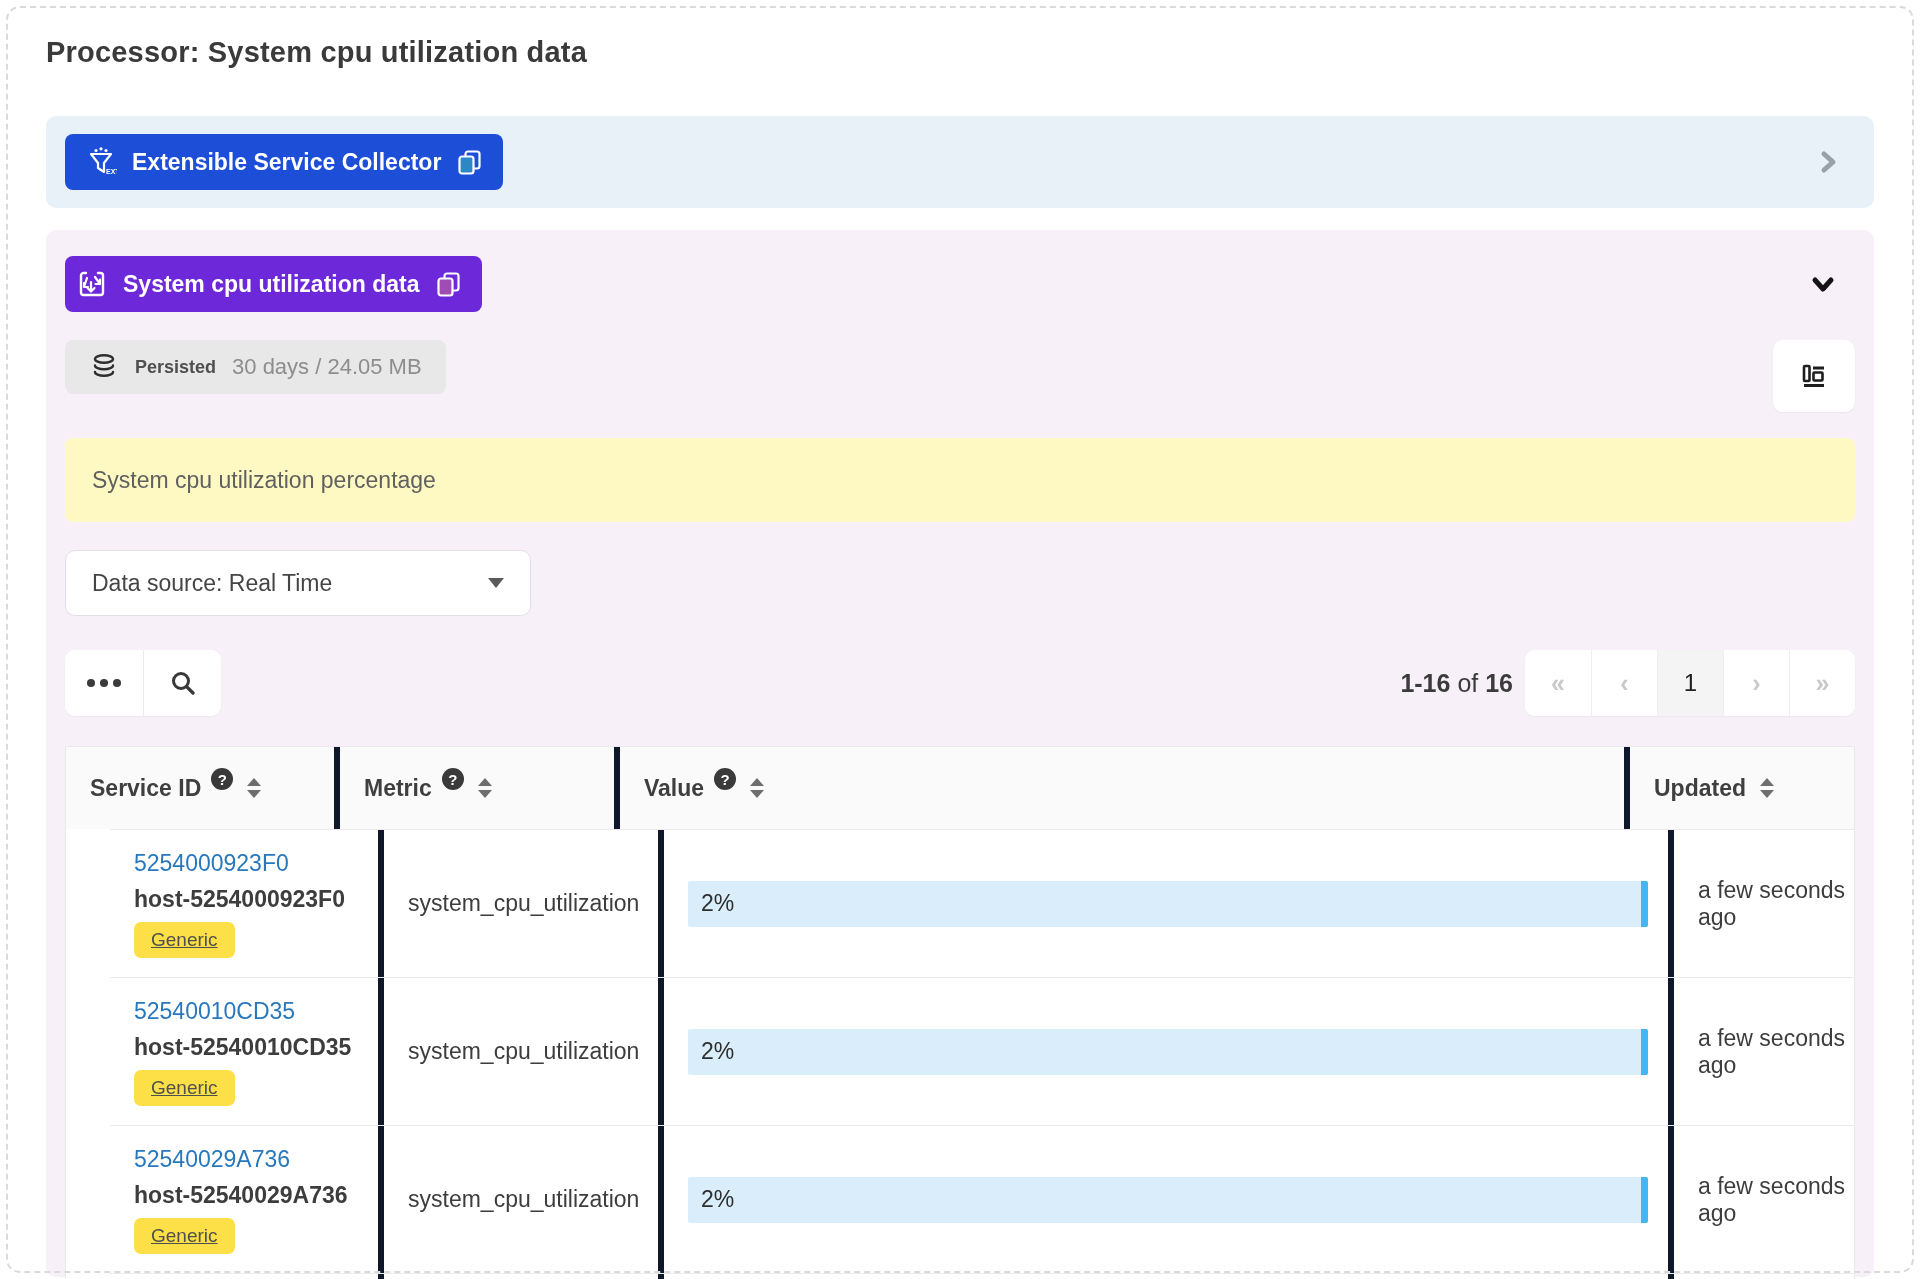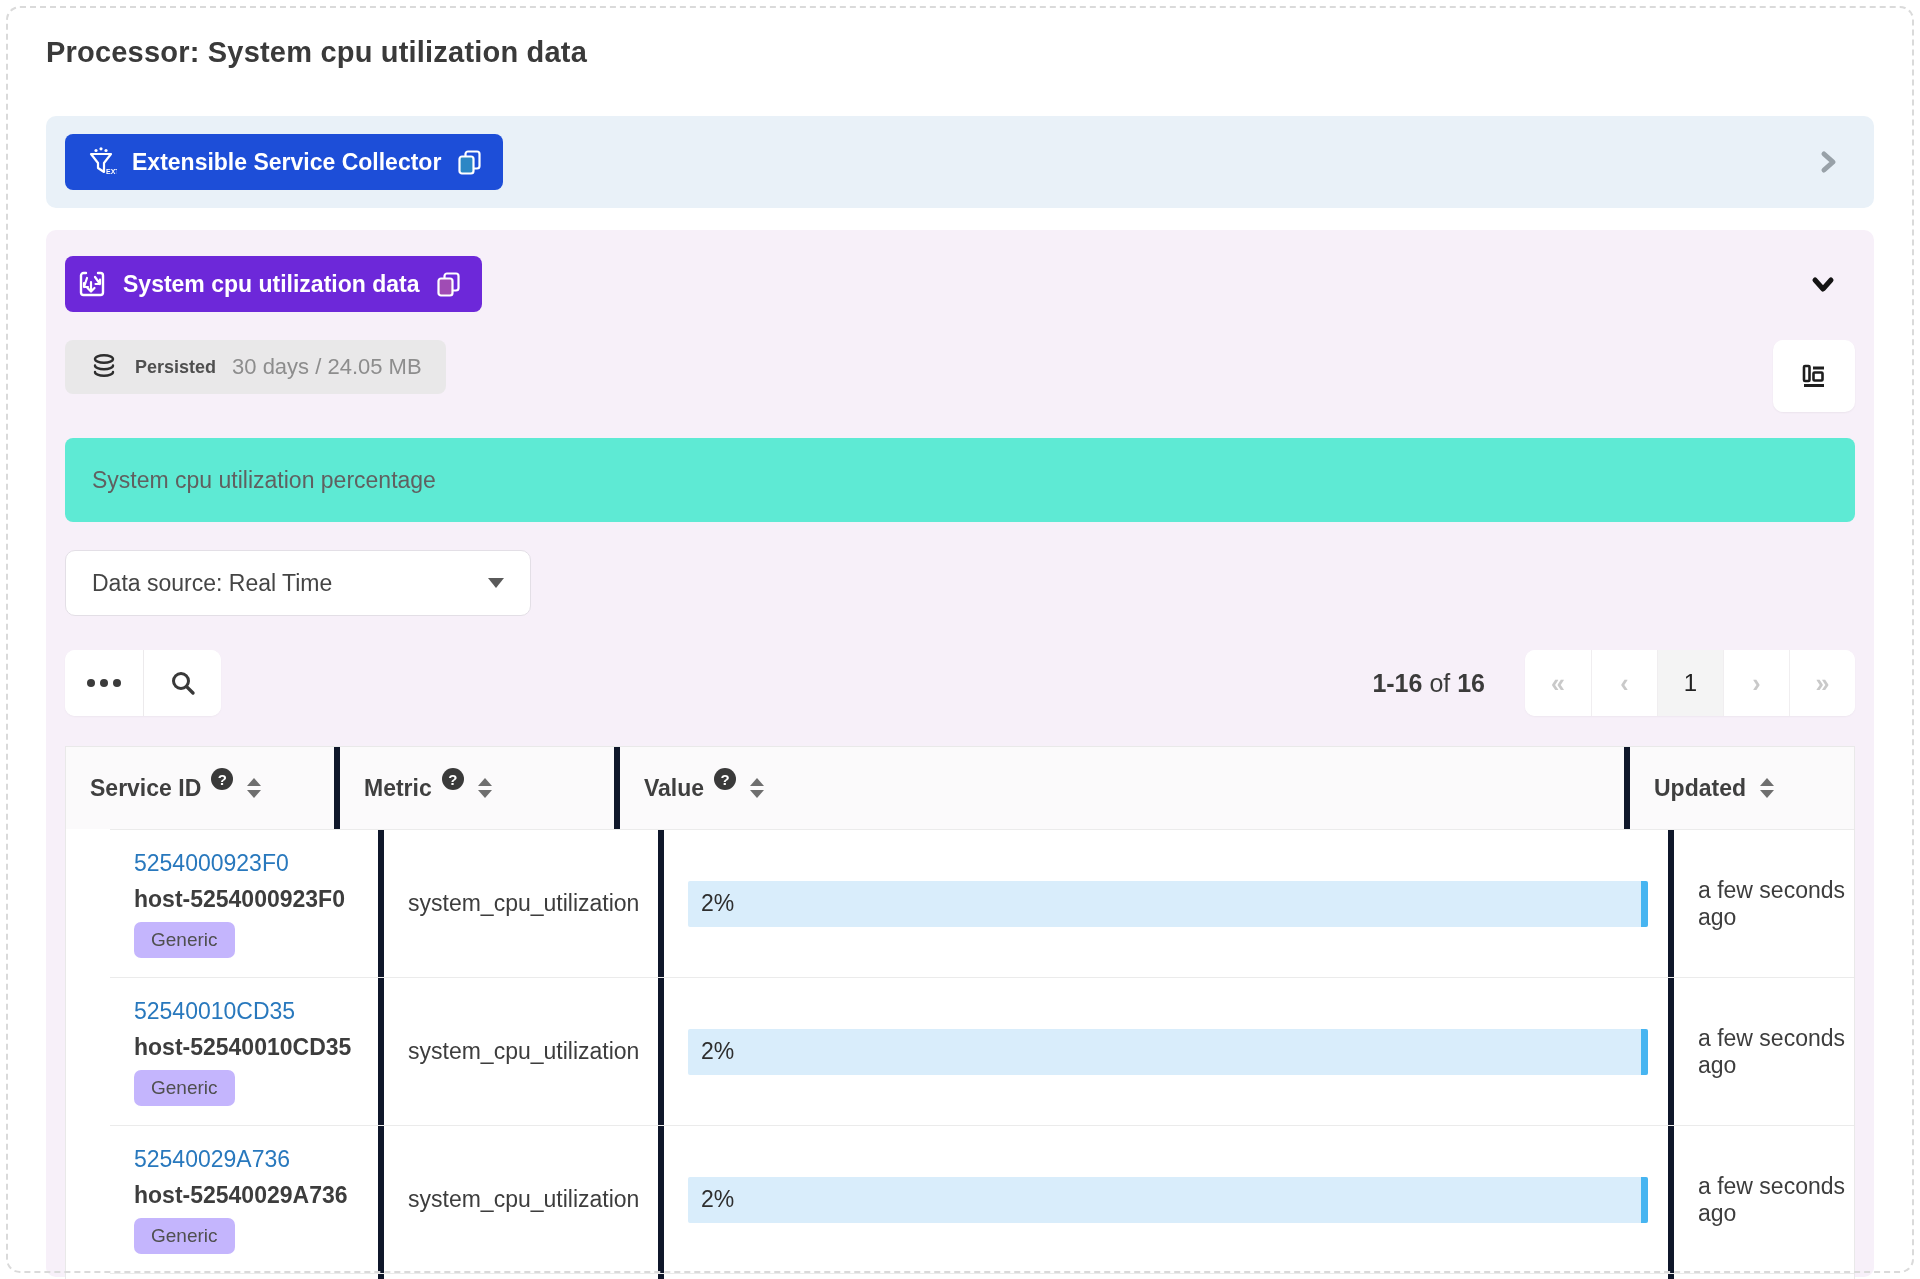--- a/index.html
+++ b/index.html
@@ -26,40 +26,40 @@
 
   .persist-row { margin-top:28px; display:flex; justify-content:space-between; align-items:flex-start; }
   .persist-badge { display:inline-flex; align-items:center; gap:16px; height:54px; padding:0 24px;
                    background:#e9e8e9; border-radius:8px; }
   .persist-label { font-size:18px; font-weight:700; color:#4f4f4f; }
   .persist-detail { font-size:22px; color:#8d8d8d; }
   .icon-btn { width:82px; height:72px; background:#fff; border:none; border-radius:10px;
               display:flex; align-items:center; justify-content:center; cursor:pointer;
               box-shadow:0 1px 2px rgba(0,0,0,.05); }
 
-  .desc-box { margin-top:26px; height:84px; background:#5eead4; border-radius:8px;
+  .desc-box { margin-top:26px; height:84px; background:#fef9c3; border-radius:8px;
               display:flex; align-items:center; padding-left:27px; font-size:23px; color:#606060; }
 
   .dropdown { margin-top:28px; width:466px; height:66px; background:#fff; border:1px solid #e3dfe6;
               border-radius:10px; display:flex; align-items:center; justify-content:space-between;
               padding:0 26px; font-size:23px; color:#454545; cursor:pointer; }
   .caret-down { width:0; height:0; border-left:8px solid transparent; border-right:8px solid transparent;
                 border-top:10px solid #5a5a5a; }
 
   
   .toolbar { margin-top:34px; display:flex; align-items:center; justify-content:space-between; }
   .btn-group { display:inline-flex; background:#fff; border-radius:10px; overflow:hidden; height:66px;
                box-shadow:0 1px 2px rgba(0,0,0,.04); }
   .group-btn { width:78px; height:66px; background:#fff; border:none; display:flex; align-items:center;
                justify-content:center; cursor:pointer; }
   .group-btn + .group-btn { border-left:1px solid #eceaec; }
   .dots { display:flex; gap:5px; }
   .dots i { width:8px; height:8px; border-radius:50%; background:#3b3b3b; }
 
-  .toolbar-right { display:flex; align-items:center; gap:40px; }
+  .toolbar-right { display:flex; align-items:center; gap:12px; }
   .count-text { font-size:25px; color:#3b3b3b; }
   .count-text b { font-weight:800; }
   .pager { display:inline-flex; background:#fff; border-radius:10px; overflow:hidden; height:66px;
            box-shadow:0 1px 2px rgba(0,0,0,.04); }
   .pager-cell { width:66px; height:66px; display:flex; align-items:center; justify-content:center;
                 font-size:25px; font-weight:700; color:#c9c9c9; background:#fff; border:none; cursor:pointer;
                 font-family:"Liberation Sans", sans-serif; }
   .pager-cell + .pager-cell { border-left:1px solid #f0eef0; }
   .pager-cell.current { color:#222; background:#f4f4f4; font-weight:400; font-size:24px; }
 
@@ -79,21 +79,21 @@
   .help-badge::after { content:"?"; }
   .sort { display:flex; flex-direction:column; gap:4px; cursor:pointer; }
   .sort .up   { width:0; height:0; border-left:7px solid transparent; border-right:7px solid transparent;
                 border-bottom:8px solid #6e6e6e; }
   .sort .down { width:0; height:0; border-left:7px solid transparent; border-right:7px solid transparent;
                 border-top:8px solid #6e6e6e; }
 
   .sysid-cell { flex-direction:column; align-items:flex-start; justify-content:center; gap:9px; }
   .sys-link { color:#2878bd; font-size:23px; text-decoration:none; cursor:pointer; }
   .sys-host { color:#3d3d3d; font-size:23px;font-weight:bold; }
-  .tag-badge { background:#c4b5fd; border-radius:7px; padding:7px 17px; font-size:19px; color:#4f4f4f; }
+  .tag-badge { background:#fde047; border-radius:7px; padding:7px 17px; font-size:19px; color:#4f4f4f;text-decoration:underline; }
 
   .value-cell { padding:0 20px 0 24px; }
   .value-bar { position:relative; flex:1; height:46px; background:#d9edfb; border-radius:2px;
                display:flex; align-items:center; }
   .value-bar-label { padding-left:13px; font-size:23px; color:#2e2e2e; }
   .value-bar-cap { position:absolute; right:0; top:0; bottom:0; width:7px; background:#47b5f1; border-radius:0 2px 2px 0; }
 </style>
 </head>
 <body>
 

